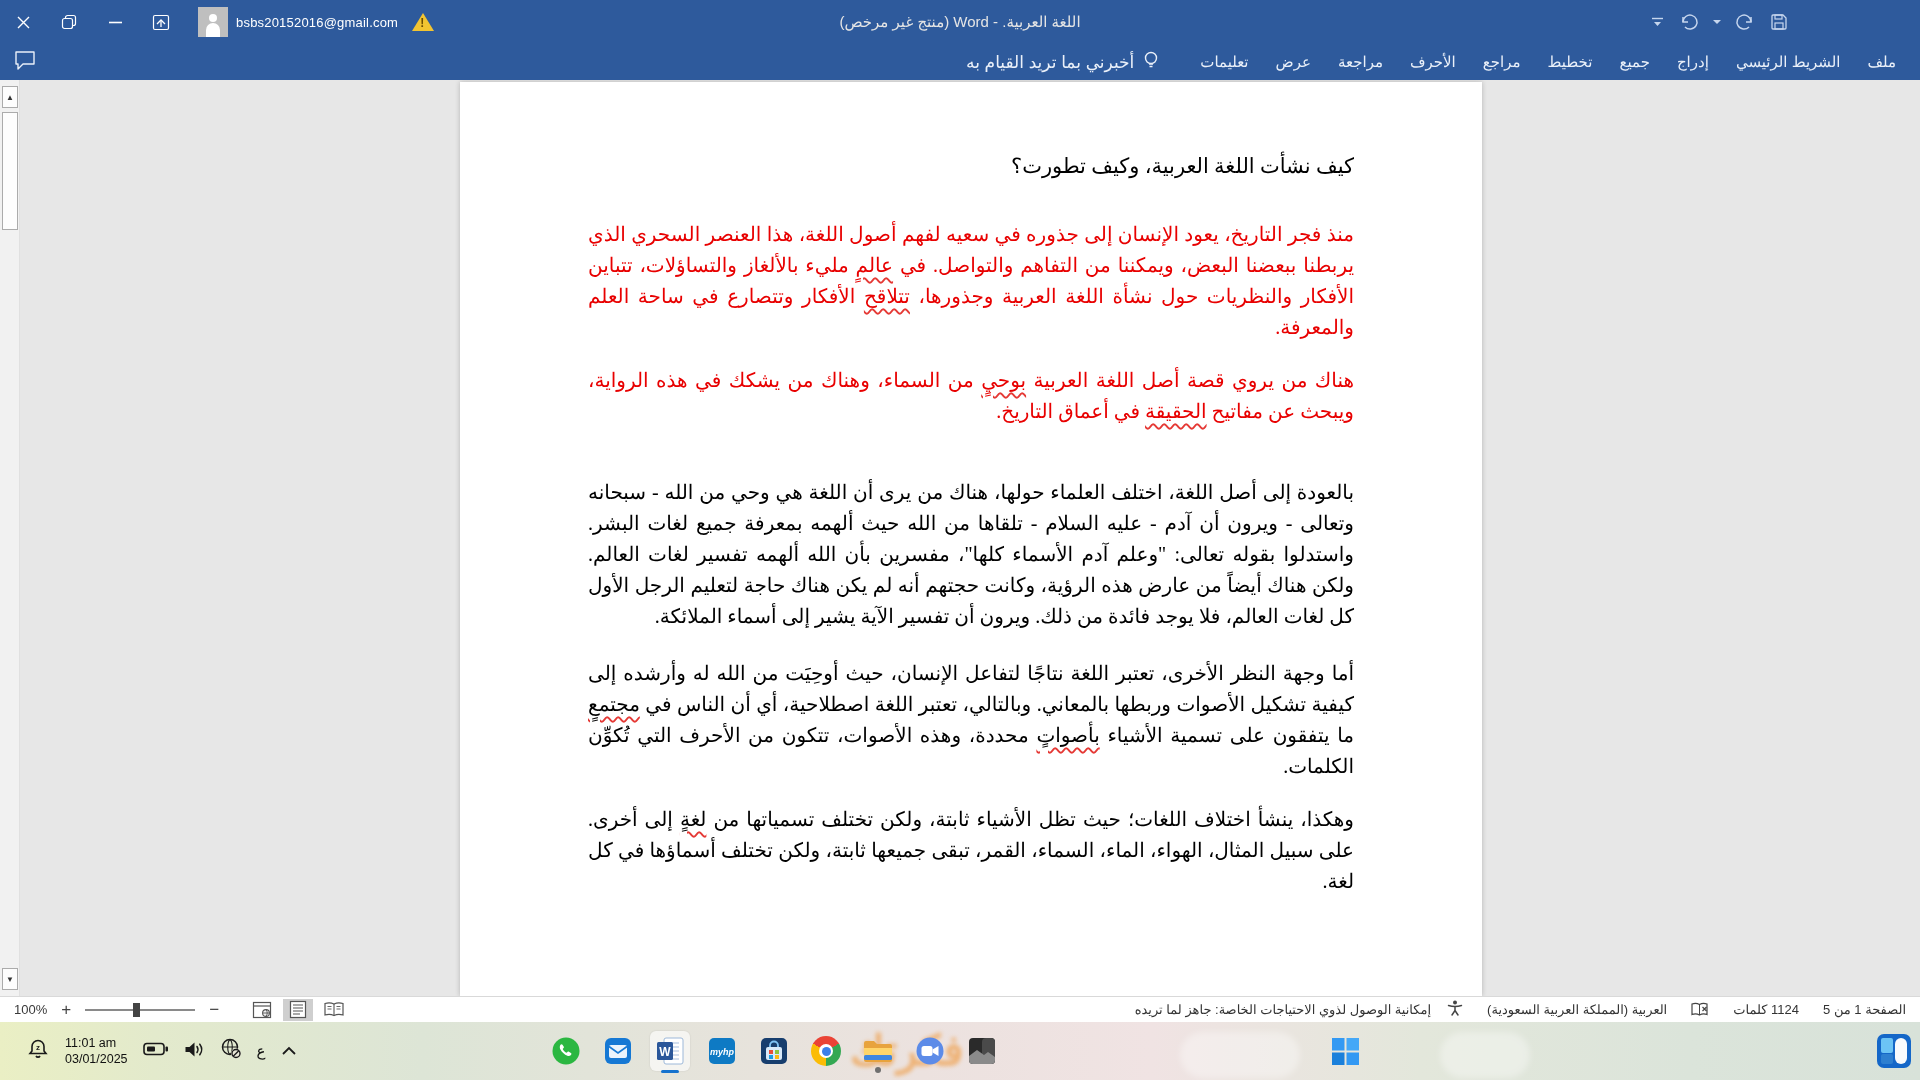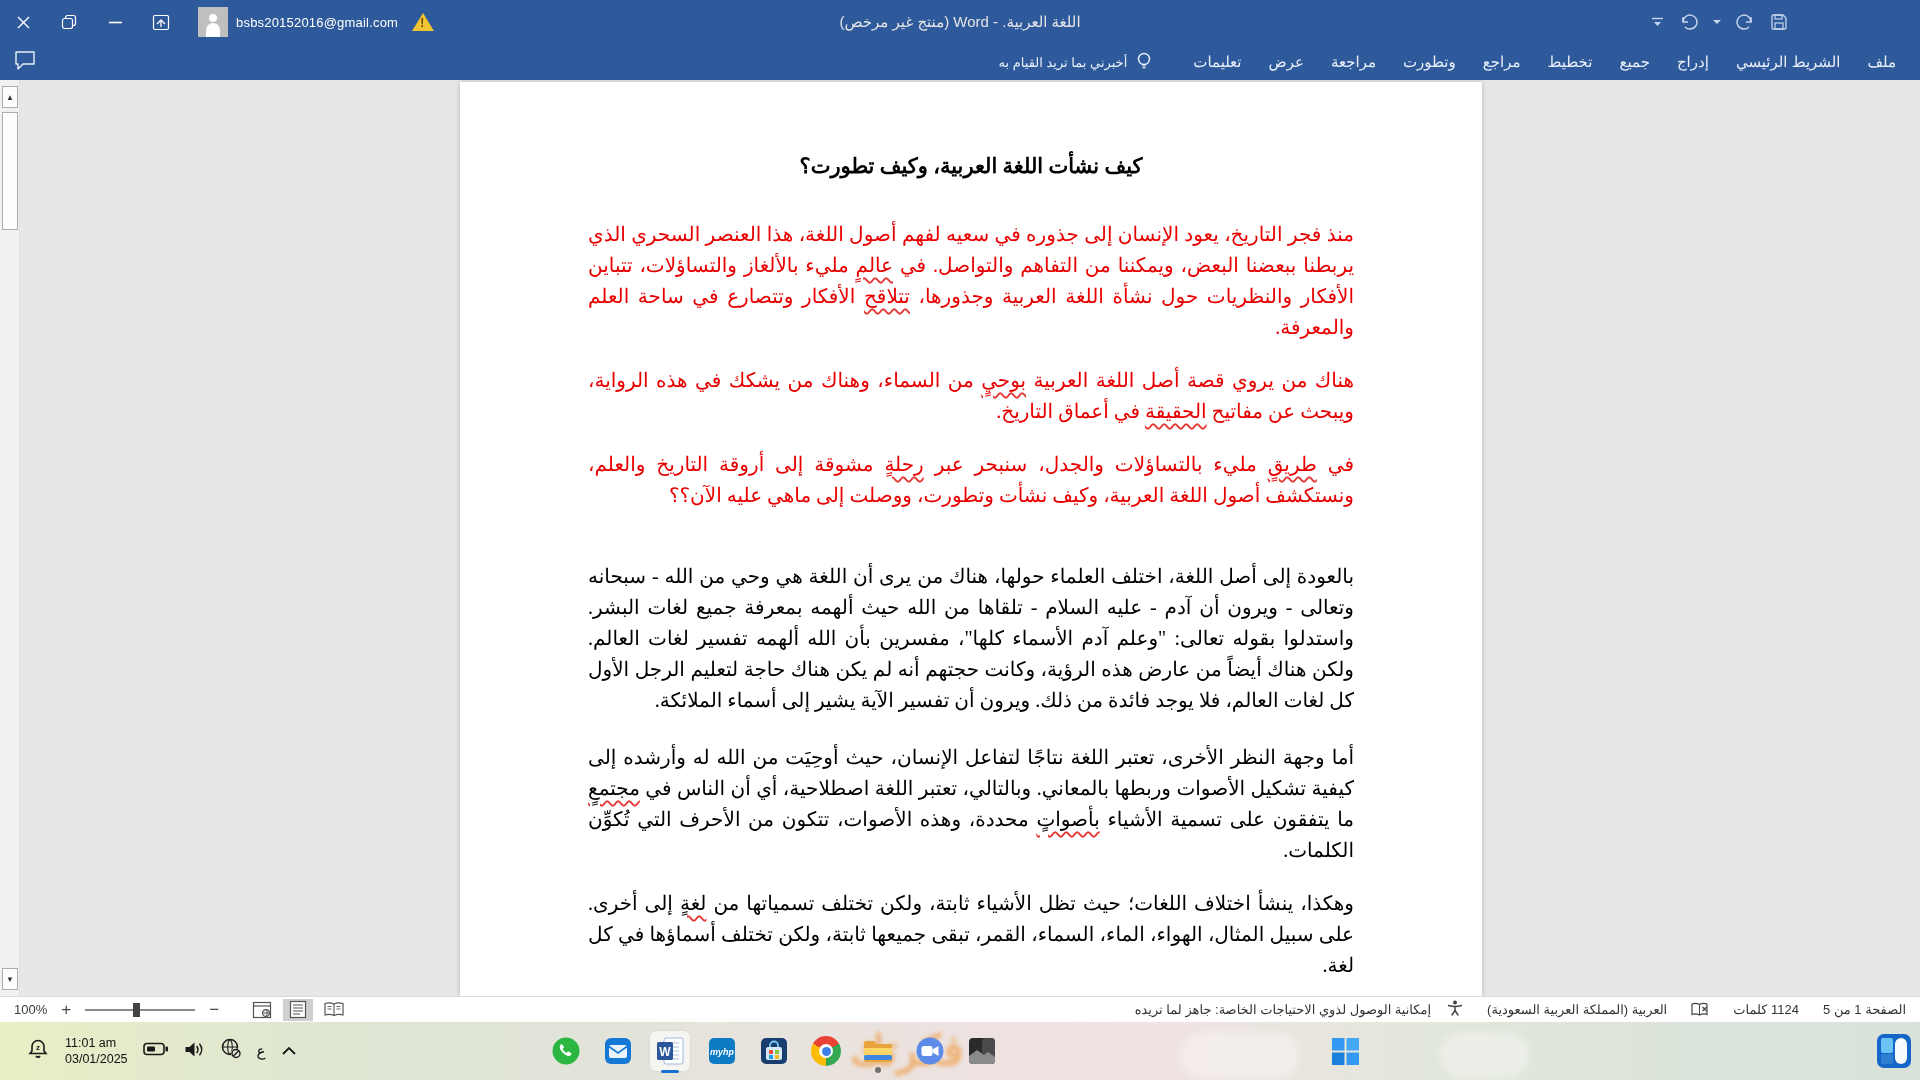--- a/index.html
+++ b/index.html
@@ -16,34 +16,34 @@
   .email { font-size:13px; letter-spacing:.2px; }
   .warn { width:0; height:0; border-left:11px solid transparent; border-right:11px solid transparent; border-bottom:18px solid #F2C431; position:relative; margin-left:14px; }
   .warn::after { content:"!"; position:absolute; left:-3px; top:3px; font-size:12px; font-weight:bold; color:#6b4d00; }
   .tb-title { position:absolute; left:0; right:0; text-align:center; font-size:15px; color:#e5e5e5; pointer-events:none; }
   .qat { position:absolute; right:133px; top:0; height:44px; display:flex; align-items:center; gap:16px; color:#C6D6EE; }
   .qat svg { display:block; }
 
   
   .tabrow { position:absolute; left:0; top:44px; width:1920px; height:36px; background:#2E5A9C; display:flex; direction:rtl; align-items:center; padding:0 24px; gap:27px; }
   .tab { color:#EAF0F9; font-size:15px; white-space:nowrap; cursor:default; }
-  .tellme { display:flex; direction:rtl; align-items:center; gap:9px; color:#EAF0F9; font-size:13px; margin-right:14px; white-space:nowrap; }
+  .tellme { display:flex; direction:rtl; align-items:center; gap:9px; color:#EAF0F9; font-size:17px; margin-right:14px; white-space:nowrap; }
   .comment-btn { position:absolute; left:14px; top:6px; }
 
   
   .workspace { position:absolute; left:0; top:80px; width:1920px; height:916px; background:#E7E7E7; overflow:hidden; }
   .vscroll { position:absolute; left:0; top:0; width:20px; height:916px; background:#F1F1F1; border-right:1px solid #E0E0E0; }
   .sbtn { position:absolute; left:2px; width:16px; height:22px; background:#FDFDFD; border:1px solid #ABABAB; display:flex; align-items:center; justify-content:center; font-size:8px; color:#333; }
   .sb-up { top:6px; }
   .sb-down { top:888px; }
   .sthumb { position:absolute; left:2px; top:32px; width:16px; height:118px; background:#FDFDFD; border:1px solid #ABABAB; }
 
   .page { position:absolute; left:460px; top:2px; width:1022px; height:914px; background:#fff; box-shadow:0 0 5px rgba(0,0,0,.22); }
   .doc { direction:rtl; padding:72px 128px 0 128px; font-family:"Liberation Serif","DejaVu Serif",serif; color:#000; }
-  .doc-title { text-align:center; font-size:21px; font-weight:700; margin-bottom:40px; }
+  .doc-title { font-size:21px; font-weight:400; margin-bottom:40px; }
   .doc p { font-size:20px; line-height:31px; text-align:justify; margin:0 0 22px 0; }
   .doc p.red { color:#E80000; }
   .doc p.black { color:#000; }
   .doc p.gap-lg { margin-top:50px; }
   .doc p.gap-md { margin-top:26px; }
   .doc p.gap-sm { margin-top:20px; }
   .sq { text-decoration:underline wavy #E53935 1.5px; text-underline-offset:5px; }
 
   
   .statusbar { position:absolute; left:0; top:996px; width:1920px; height:26px; background:#FFFFFF; border-top:1px solid #D9D9D9; display:flex; align-items:center; justify-content:space-between; font-size:13px; color:#3A3A3A; padding:0 14px 0 14px; }
@@ -149,21 +149,21 @@
   </div>
 
   <div class="tabrow">
 
     <span class="tab">ملف</span>
       <span class="tab">الشريط الرئيسي</span>
       <span class="tab">إدراج</span>
       <span class="tab">جميع</span>
       <span class="tab">تخطيط</span>
       <span class="tab">مراجع</span>
-      <span class="tab">وتطورت</span>
+      <span class="tab">الأحرف</span>
       <span class="tab">مراجعة</span>
       <span class="tab">عرض</span>
       <span class="tab">تعليمات</span>
     <div class="tellme">
       <span>
         <svg width="16" height="18">
             <circle cx="8" cy="7" r="5.5" fill="none" stroke="#EAF0F9" stroke-width="1.4"></circle>
             <path d="M6 13h4M6.5 15.5h3" stroke="#EAF0F9" stroke-width="1.4"></path>
           </svg>
       </span>
@@ -182,21 +182,20 @@
       <div class="sthumb"></div>
       <div class="sbtn sb-down">▼</div>
     </div>
 
     <div class="page">
       <div class="doc">
         <div class="doc-title">كيف نشأت اللغة العربية، وكيف تطورت؟</div>
         <div id="paras">
             <p class="red">منذ فجر التاريخ، يعود الإنسان إلى جذوره في سعيه لفهم أصول اللغة، هذا العنصر السحري الذي يربطنا ببعضنا البعض، ويمكننا من التفاهم والتواصل. في <span class="sq">عالمٍ</span> مليء بالألغاز والتساؤلات، تتباين الأفكار والنظريات حول نشأة اللغة العربية وجذورها، <span class="sq">تتلاقح</span> الأفكار وتتصارع في ساحة العلم والمعرفة.</p>
             <p class="red">هناك من يروي قصة أصل اللغة العربية <span class="sq">بوحيٍ</span> من السماء، وهناك من يشكك في هذه الرواية، ويبحث عن مفاتيح <span class="sq">الحقيقة</span> في أعماق التاريخ.</p>
-            <p class="red">في <span class="sq">طريقٍ</span> مليء بالتساؤلات والجدل، سنبحر عبر <span class="sq">رحلةٍ</span> مشوقة إلى أروقة التاريخ والعلم، ونستكشف أصول اللغة العربية، وكيف نشأت وتطورت، ووصلت إلى ماهي عليه الآن؟؟</p>
             <p class="black gap-lg">بالعودة إلى أصل اللغة، اختلف العلماء حولها، هناك من يرى أن اللغة هي وحي من الله - سبحانه وتعالى - ويرون أن آدم - عليه السلام - تلقاها من الله حيث ألهمه بمعرفة جميع لغات البشر. واستدلوا بقوله تعالى: "وعلم آدم الأسماء كلها"، مفسرين بأن الله ألهمه تفسير لغات العالم. ولكن هناك أيضاً من عارض هذه الرؤية، وكانت حجتهم أنه لم يكن هناك حاجة لتعليم الرجل الأول كل لغات العالم، فلا يوجد فائدة من ذلك. ويرون أن تفسير الآية يشير إلى أسماء الملائكة.</p>
             <p class="black gap-md">أما وجهة النظر الأخرى، تعتبر اللغة نتاجًا لتفاعل الإنسان، حيث أوحِيَت من الله له وأرشده إلى كيفية تشكيل الأصوات وربطها بالمعاني. وبالتالي، تعتبر اللغة اصطلاحية، أي أن الناس في <span class="sq">مجتمعٍ</span> ما يتفقون على تسمية الأشياء <span class="sq">بأصواتٍ</span> محددة، وهذه الأصوات، تتكون من الأحرف التي تُكوِّن الكلمات.</p>
             <p class="black gap-sm">وهكذا، ينشأ اختلاف اللغات؛ حيث تظل الأشياء ثابتة، ولكن تختلف تسمياتها من <span class="sq">لغةٍ</span> إلى أخرى. على سبيل المثال، الهواء، الماء، السماء، القمر، تبقى جميعها ثابتة، ولكن تختلف أسماؤها في كل لغة.</p>
           </div>
       </div>
     </div>
   </div>
 
   <div class="statusbar">
     <div class="sb-left">

